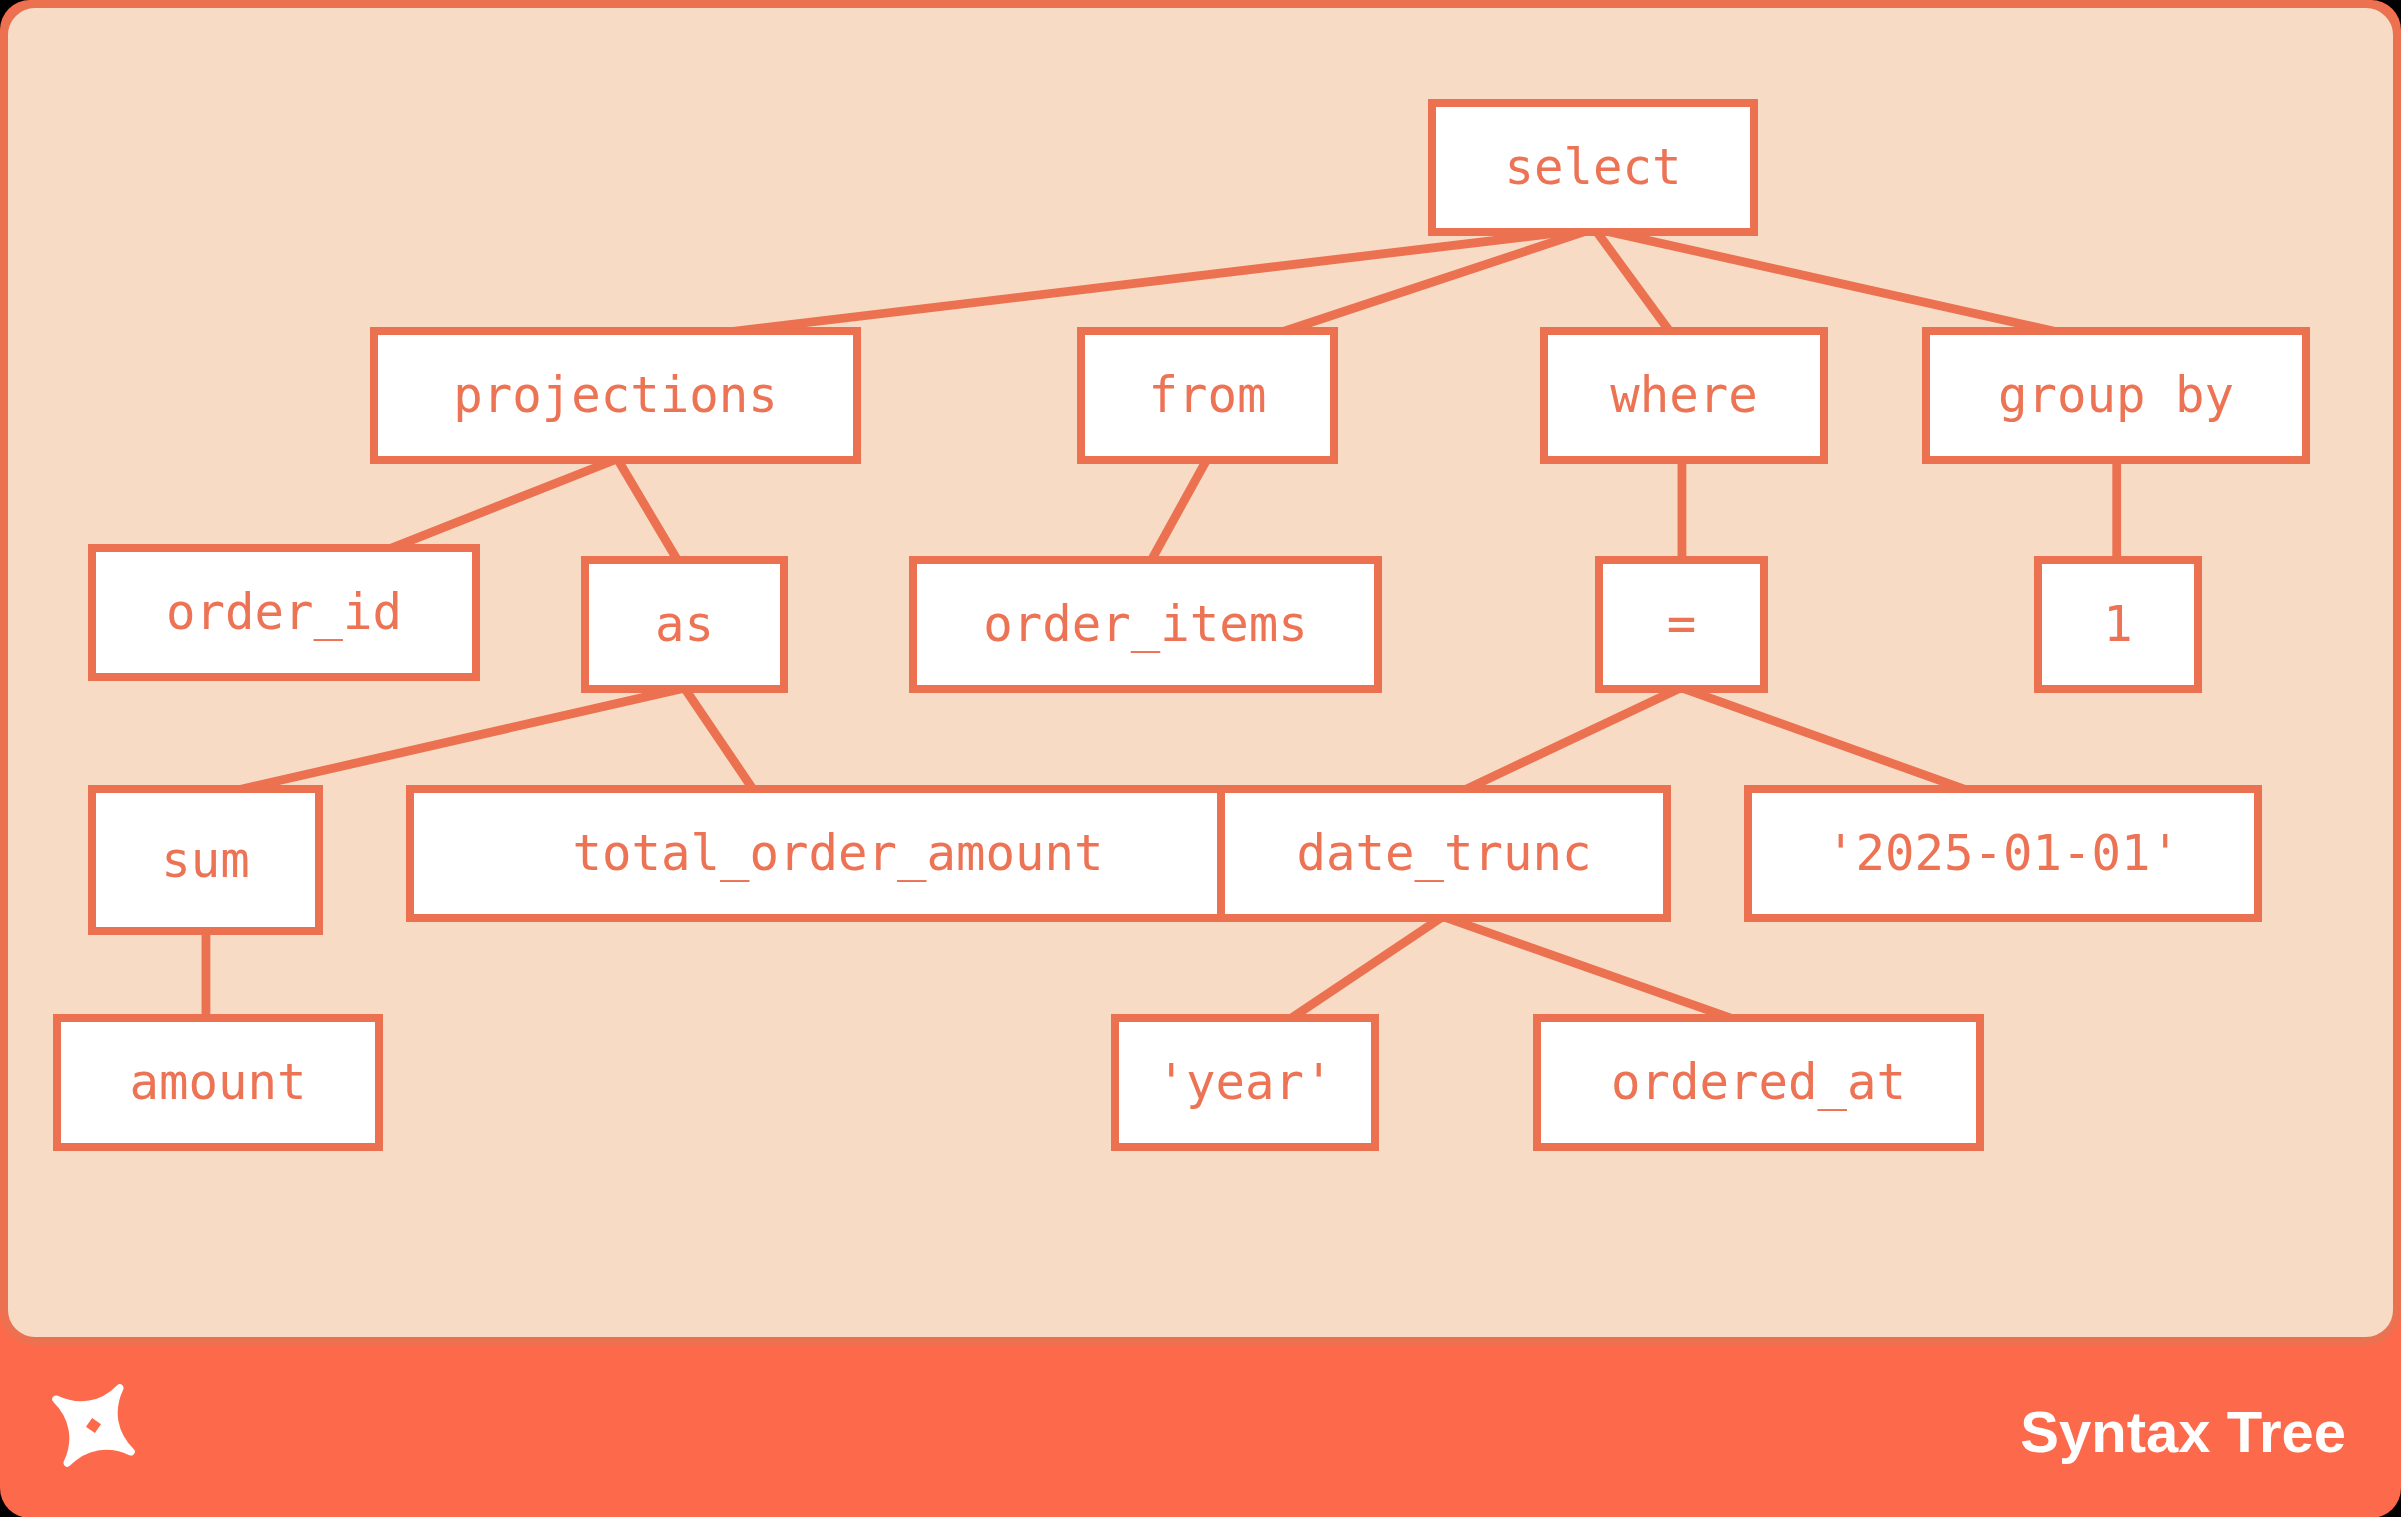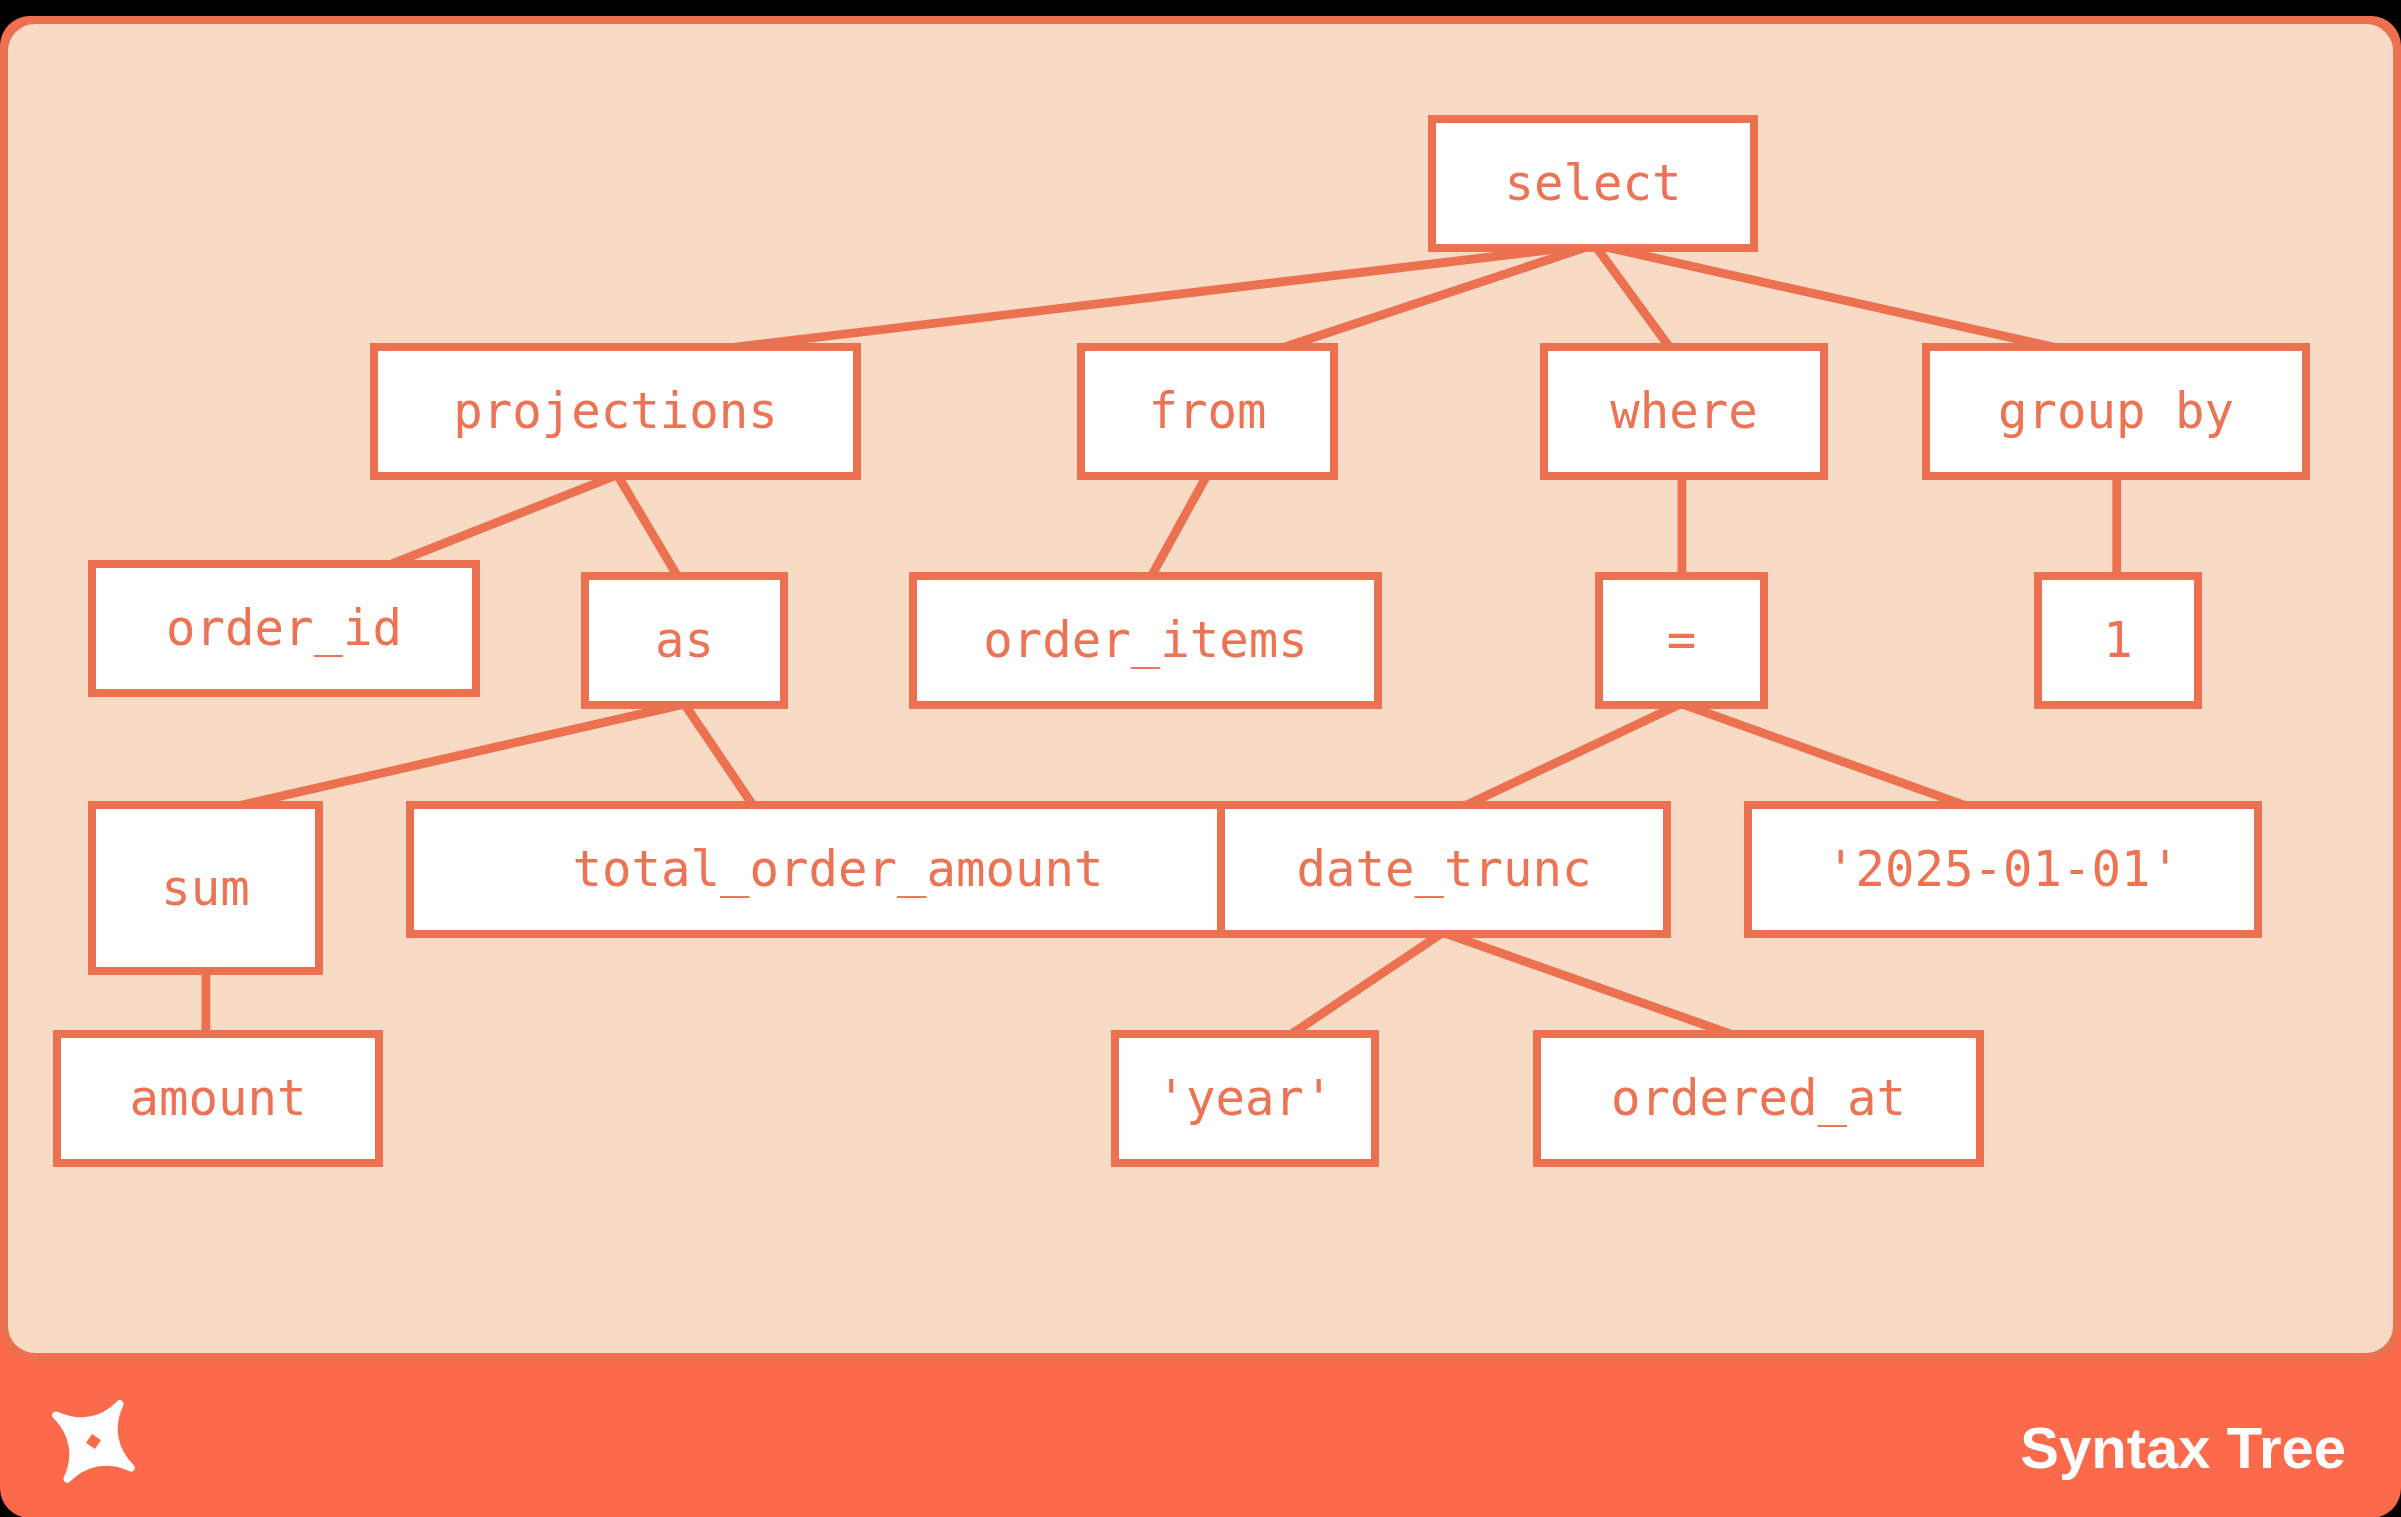--- a/index.html
+++ b/index.html
@@ -1,17 +1,17 @@
 <!DOCTYPE html>
 <html style="--bg: #000000; --card: #F8DBC4; --line: #EB7150; --text: #ED7355; --node-fill: #FFFFFF; --footer: #FC694B; --footer-text: #FFFFFF;font-size:14px"><head>
 <meta charset="utf-8">
 <style>
   html,body{margin:0;padding:0;background:#000;}
   #stage{position:relative;width:2401px;height:1518px;background:var(--bg,#000);overflow:hidden;}
-  .frame{position:absolute;inset:0;background:var(--footer,#FC694B);border-radius:30px;overflow:hidden;margin-top:16px;}
+  .frame{position:absolute;inset:0;background:var(--footer,#FC694B);border-radius:30px;overflow:hidden;}
   .card{position:absolute;left:0;top:0;width:2401px;height:1345px;box-sizing:border-box;
         background:var(--card,#F8DBC4);border:8.8px solid var(--line,#EB7150);border-radius:35px;}
   svg.edges{position:absolute;left:0;top:0;width:2401px;height:1518px;display:block;}
   .edge{stroke:var(--line,#EB7150);stroke-width:10;stroke-linecap:butt;}
   .node{position:absolute;box-sizing:border-box;background:var(--node-fill,#fff);
         border:8px solid var(--line,#EB7150);display:flex;align-items:center;justify-content:center;
         font-family:"DejaVu Sans Mono",monospace;font-size:49px;font-weight:400;line-height:1;
         color:var(--text,#ED7355);white-space:pre;}
   .footer-title{position:absolute;right:55px;top:1345px;height:173px;display:flex;align-items:center;
         font-family:"Liberation Sans",sans-serif;font-weight:700;font-size:58px;
@@ -50,21 +50,21 @@
         <div class="node" style="left: 1428px; top: 99px; width: 330px; height: 137px;"><span>select</span></div>
         <div class="node" style="left: 370px; top: 327px; width: 491px; height: 137px;"><span>projections</span></div>
         <div class="node" style="left: 1077px; top: 327px; width: 261px; height: 137px;"><span>from</span></div>
         <div class="node" style="left: 1540px; top: 327px; width: 288px; height: 137px;"><span>where</span></div>
         <div class="node" style="left: 1922px; top: 327px; width: 388px; height: 137px;"><span>group by</span></div>
         <div class="node" style="left: 88px; top: 544px; width: 392px; height: 137px;"><span>order_id</span></div>
         <div class="node" style="left: 581px; top: 556px; width: 207px; height: 137px;"><span>as</span></div>
         <div class="node" style="left: 909px; top: 556px; width: 473px; height: 137px;"><span>order_items</span></div>
         <div class="node" style="left: 1595px; top: 556px; width: 173px; height: 137px;"><span>=</span></div>
         <div class="node" style="left: 2034px; top: 556px; width: 168px; height: 137px;"><span>1</span></div>
-        <div class="node" style="left: 88px; top: 785px; width: 235px; height: 174px;"><span>sum</span></div>
+        <div class="node" style="left: 88px; top: 785px; width: 235px; height: 150px;"><span>sum</span></div>
         <div class="node" style="left: 406px; top: 785px; width: 864px; height: 137px;"><span>total_order_amount</span></div>
         <div class="node" style="left: 1217px; top: 785px; width: 454px; height: 137px;"><span>date_trunc</span></div>
         <div class="node" style="left: 1744px; top: 785px; width: 518px; height: 137px;"><span>'2025-01-01'</span></div>
         <div class="node" style="left: 1111px; top: 1014px; width: 268px; height: 137px;"><span>'year'</span></div>
         <div class="node" style="left: 1533px; top: 1014px; width: 451px; height: 137px;"><span>ordered_at</span></div>
         <div class="node" style="left: 53px; top: 1014px; width: 330px; height: 137px;"><span>amount</span></div>
       </div>
 
     <div class="footer-title">Syntax Tree</div>
 

